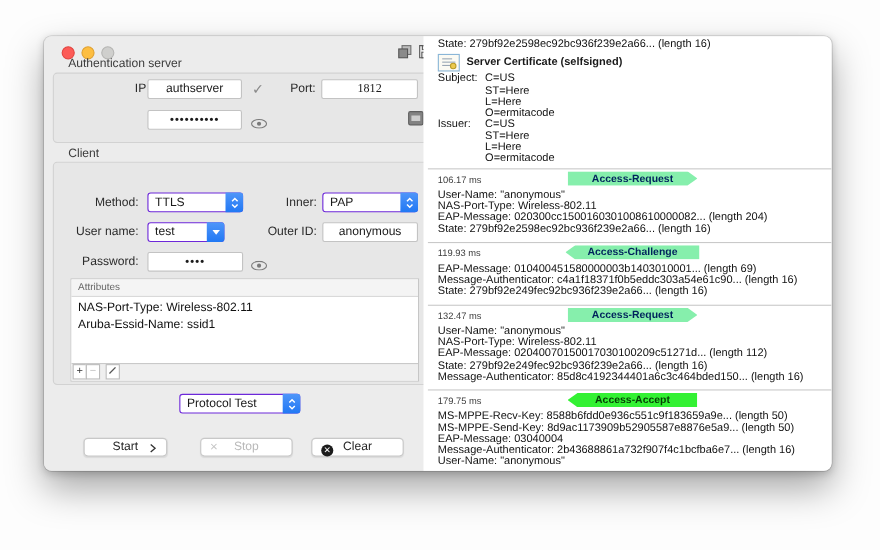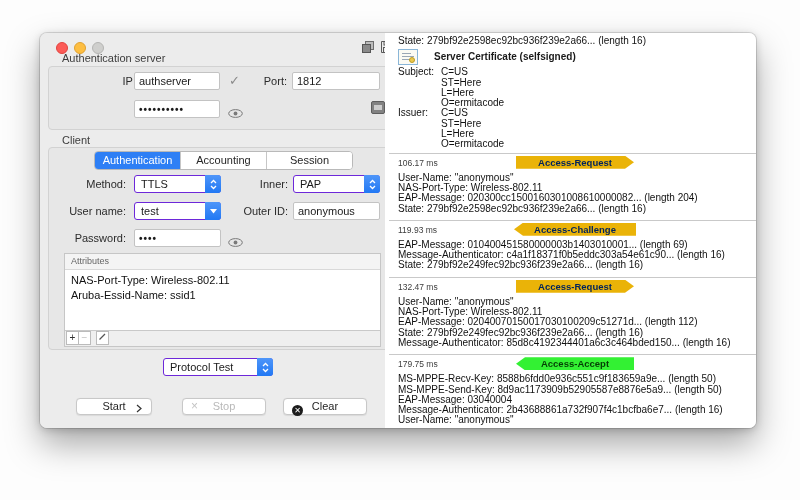--- a/index.html
+++ b/index.html
@@ -16,21 +16,21 @@
   .tl.red{left:16px;background:#fc5b57;border:1px solid #e2443f;}
   .tl.yellow{left:34px;background:#fdbe41;border:1px solid #e0a131;}
   .tl.gray{left:52px;background:#cfcfcd;border:1px solid #b5b5b3;}
   
   .win-icon{position:absolute;top:7px;width:14px;height:14px;}
   
   .grp-label{position:absolute;left:22px;font-size:11px;color:#3c3c3c;}
   .grp-box{position:absolute;left:8px;width:345px;background:#e7e7e7;border:1px solid #d2d2d2;border-radius:4px;box-sizing:border-box;}
   .flabel{position:absolute;font-size:11px;color:#2b2b2b;text-align:right;}
   .tfield{position:absolute;height:18px;border:1px solid #c3c3c3;border-radius:2px;background:#fff;
-          font-family:inherit;font-size:11px;color:#1a1a1a;padding:0 4px;box-sizing:border-box;outline:none;}
+          font-family:inherit;font-size:11px;color:#1a1a1a;padding:0 4px;box-sizing:border-box;outline:none;text-align:center;}
   .dots{letter-spacing:1px;font-size:10px;font-weight:bold;}
   .gray-check{position:absolute;font-size:13px;color:#8a8a8a;}
   
   .popup{position:absolute;height:18px;background:#fff;border:1px solid #6d28d9;border-radius:3px;box-sizing:border-box;}
   .popup .ptext{position:absolute;left:6px;top:2px;font-size:11px;white-space:nowrap;}
   .stepper{position:absolute;right:-1px;top:-1px;width:16px;height:18px;border-radius:0 3px 3px 0;
            background:linear-gradient(#4f96f9,#2178f4);display:flex;align-items:center;justify-content:center;}
   .combo-arrow{position:absolute;right:-1px;top:-1px;width:16px;height:18px;border-radius:0 3px 3px 0;
            background:linear-gradient(#4f96f9,#2178f4);display:flex;align-items:center;justify-content:center;}
   
@@ -52,31 +52,31 @@
   .btn{position:absolute;height:17px;background:#fff;border:1px solid #c8c8c8;border-radius:4px;box-sizing:border-box;
        font-size:11px;text-align:center;line-height:15px;color:#262626;box-shadow:0 .5px 1px rgba(0,0,0,.08);}
   .btn.dis{color:#b9b9b9;}
   .btn .licon{position:absolute;left:8px;top:2px;}
   .btn .ricon{position:absolute;right:9px;top:3px;}
   .clear-circ{display:inline-block;width:11px;height:11px;border-radius:50%;background:#1c1c1c;color:#fff;
               font-size:8px;line-height:11px;text-align:center;font-weight:bold;}
   .stop-x{font-size:12px;color:#c4c4c4;line-height:11px;}
   
   .logline{font-size:10px;line-height:10.3px;white-space:nowrap;color:#111;}
-  .cert-row{display:flex;align-items:center;gap:16px;height:19px;margin:1px 0 1px;}
+  .cert-row{display:flex;align-items:center;gap:6px;height:19px;margin:1px 0 1px;}
   .cert-title{font-size:10px;font-weight:bold;}
   .cert-kv{display:flex;}
   .cert-kv .k{width:43px;font-size:10px;line-height:10.3px;color:#111;}
   .entry{border-top:1px solid #c9c9c9;margin:3px -4px 0 -9px;padding:2px 4px 3px 9px;}
   .entry-head{position:relative;height:14px;margin-bottom:3px;}
   .entry-time{position:absolute;left:0;top:2px;font-size:8.5px;color:#3d3d3d;}
   .banner{width:118px;height:13px;margin:0 auto;font-size:9.5px;font-weight:bold;text-align:center;line-height:13px;}
   .banner.right{clip-path:polygon(0 0,calc(100% - 9px) 0,100% 50%,calc(100% - 9px) 100%,0 100%);}
   .banner.left{clip-path:polygon(9px 0,100% 0,100% 100%,9px 100%,0 50%);}
-  .banner.blue{background:#eab308;color:#00235c;}
+  .banner.blue{background:#86efac;color:#00235c;}
   .banner.green{background:#33f133;color:#053f05;}
   .cert-icon{width:20px;height:16px;border:1px solid #8ab6d8;background:#fbfaf3;position:relative;box-sizing:border-box;}
   .cert-icon .l{position:absolute;left:3px;height:1px;background:#9aa7b5;}
   .cert-icon .seal{position:absolute;right:2px;bottom:1px;width:6px;height:6px;border-radius:50%;
                    background:#ecc94e;border:1px solid #bb9c26;box-sizing:border-box;}
   .keypad{position:absolute;width:14px;height:13px;background:#828282;border:1px solid #5e5e5e;border-radius:2px;box-sizing:border-box;}
   .keypad .inner{position:absolute;left:2px;right:2px;top:3px;height:5px;background:#cdcdcd;}
 </style>
 </head>
 <body>
@@ -103,43 +103,38 @@
           </svg>
       </div>
 
       <div class="grp-label" style="top:19px">Authentication server</div>
 
       <div class="grp-box" style="top:33px;height:64px">
         <div class="flabel" style="left:20px;width:109px;top:8px">IP address:</div>
         <input class="tfield" style="left: 85px; width: 86px; top: 5px;" value="authserver">
         <div class="gray-check" style="left:180px;top:6px">✓</div>
         <div class="flabel" style="left:185px;width:53px;top:8px">Port:</div>
-        <input class="tfield" style="left: 243px; width: 88px; top: 5px;" value="1812">
+        <input class="tfield" style="left: 243px; width: 88px; top: 5px; font-family: Liberation Serif, serif;" value="1812">
 
         <div class="flabel" style="left:20px;width:109px;top:36px">Secret:</div>
         <input class="tfield dots" style="left: 85px; width: 86px; top: 33px;" value="••••••••••">
         <div style="position:absolute;left:179px;top:37px">
           <svg width="15" height="9">
               <ellipse cx="7.5" cy="4.5" rx="6.8" ry="3.9" fill="none" stroke="#7a7a7a"></ellipse>
               <circle cx="7.5" cy="4.5" r="1.9" fill="#7a7a7a"></circle>
             </svg>
         </div>
         <div class="keypad" style="left:322px;top:34px">
             <div class="inner"></div>
           </div>
       </div>
 
       <div class="grp-label" style="top:101px">Client</div>
 
       <div class="grp-box" style="top:114px;height:203px">
-        <div class="seg" style="left:45px;top:3px">
-          <div class="s sel">Authentication</div>
-          <div class="s">Accounting</div>
-          <div class="s">Session</div>
-        </div>
 
         <div class="flabel" style="left:10px;width:67px;top:30px">Method:</div>
         <div class="popup" style="left:85px;top:27px;width:87px">
           <span class="ptext">TTLS</span>
           <span class="stepper">
             <svg width="7" height="11" viewBox="0 0 7 11">
                 <path d="M1 4L3.5 1.5L6 4" stroke="#fff" stroke-width="1.3" fill="none"></path>
                 <path d="M1 7L3.5 9.5L6 7" stroke="#fff" stroke-width="1.3" fill="none"></path>
               </svg>
           </span>
@@ -149,21 +144,21 @@
           <span class="ptext">PAP</span>
           <span class="stepper">
             <svg width="7" height="11" viewBox="0 0 7 11">
                 <path d="M1 4L3.5 1.5L6 4" stroke="#fff" stroke-width="1.3" fill="none"></path>
                 <path d="M1 7L3.5 9.5L6 7" stroke="#fff" stroke-width="1.3" fill="none"></path>
               </svg>
           </span>
         </div>
 
         <div class="flabel" style="left:10px;width:67px;top:57px">User name:</div>
-        <div class="popup" style="left:85px;top:54px;width:87px">
+        <div class="popup" style="left:85px;top:54px;width:70px">
           <span class="ptext">test</span>
           <span class="combo-arrow">
             <svg width="7" height="5">
                 <path d="M0 0h7L3.5 4.5z" fill="#fff"></path>
               </svg>
           </span>
         </div>
         <div class="flabel" style="left:170px;width:69px;top:57px">Outer ID:</div>
         <input class="tfield" style="left: 244px; width: 87px; top: 54px;" value="anonymous">
 

